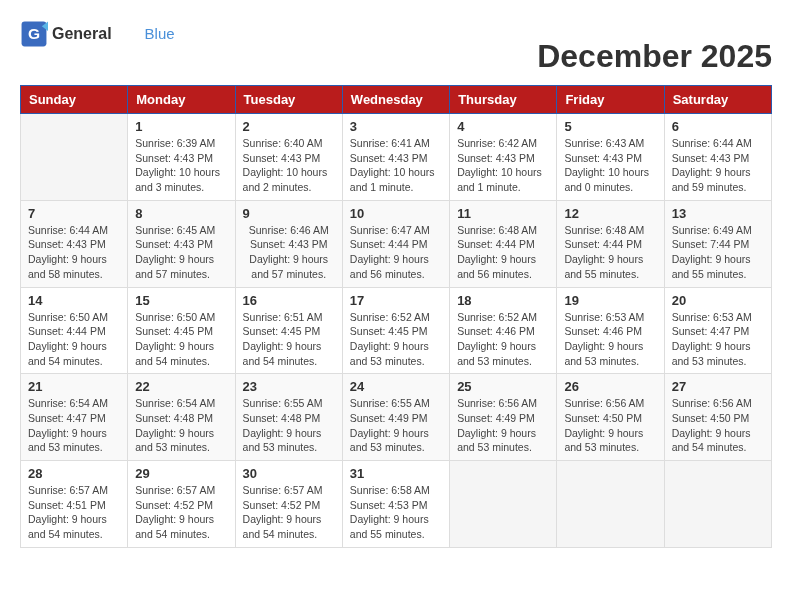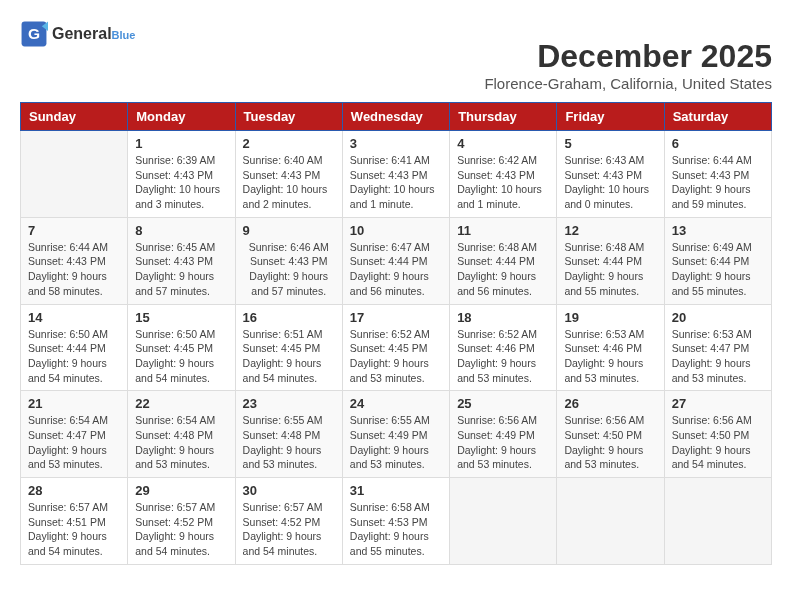--- a/index.html
+++ b/index.html
@@ -85,27 +85,26 @@
 
 <div class="header-section">
   <div class="logo">
     <svg class="logo-icon" viewBox="0 0 36 36">
       <rect x="2" y="2" width="32" height="32" rx="4" fill="#3a6bbf"></rect>
       <text x="18" y="24" text-anchor="middle" fill="white" font-size="20" font-weight="bold">G</text>
       <polygon points="28,8 36,2 36,14" fill="#5ab4e5"></polygon>
     </svg>
     <div>
       <div>
-        <span style="font-size:16px;font-weight:bold;color:#333;">General</span><span style="font-size:11px;font-weight:bold;color:#4a90d9;">Blue</span>
+        <span style="font-size:16px;font-weight:bold;color:#333;">General</span><span style="font-size:15px;font-weight:normal;color:#4a90d9;padding-left:33px;">Blue</span>
       </div>
     </div>
   </div>
   <div class="title-section">
     <div class="month-title">December 2025</div>
-    <div class="location-title">Florence-Graham, California, United States</div>
   </div>
 </div>
 
 <table class="calendar-table">
   <thead>
     <tr>
     <th>Sunday</th>
         <th>Monday</th>
         <th>Tuesday</th>
         <th>Wednesday</th>
@@ -199,21 +198,21 @@
         <td>
           <span class="day-number">12</span>
           <div class="day-info" style="white-space: pre-line;">Sunrise: 6:48 AM
 Sunset: 4:44 PM
 Daylight: 9 hours
 and 55 minutes.</div>
         </td>
         <td>
           <span class="day-number">13</span>
           <div class="day-info" style="white-space: pre-line;">Sunrise: 6:49 AM
-Sunset: 6:44 PM
+Sunset: 7:44 PM
 Daylight: 9 hours
 and 55 minutes.</div>
         </td>
       </tr>
       <tr>
         <td>
           <span class="day-number">14</span>
           <div class="day-info" style="white-space: pre-line;">Sunrise: 6:50 AM
 Sunset: 4:44 PM
 Daylight: 9 hours

